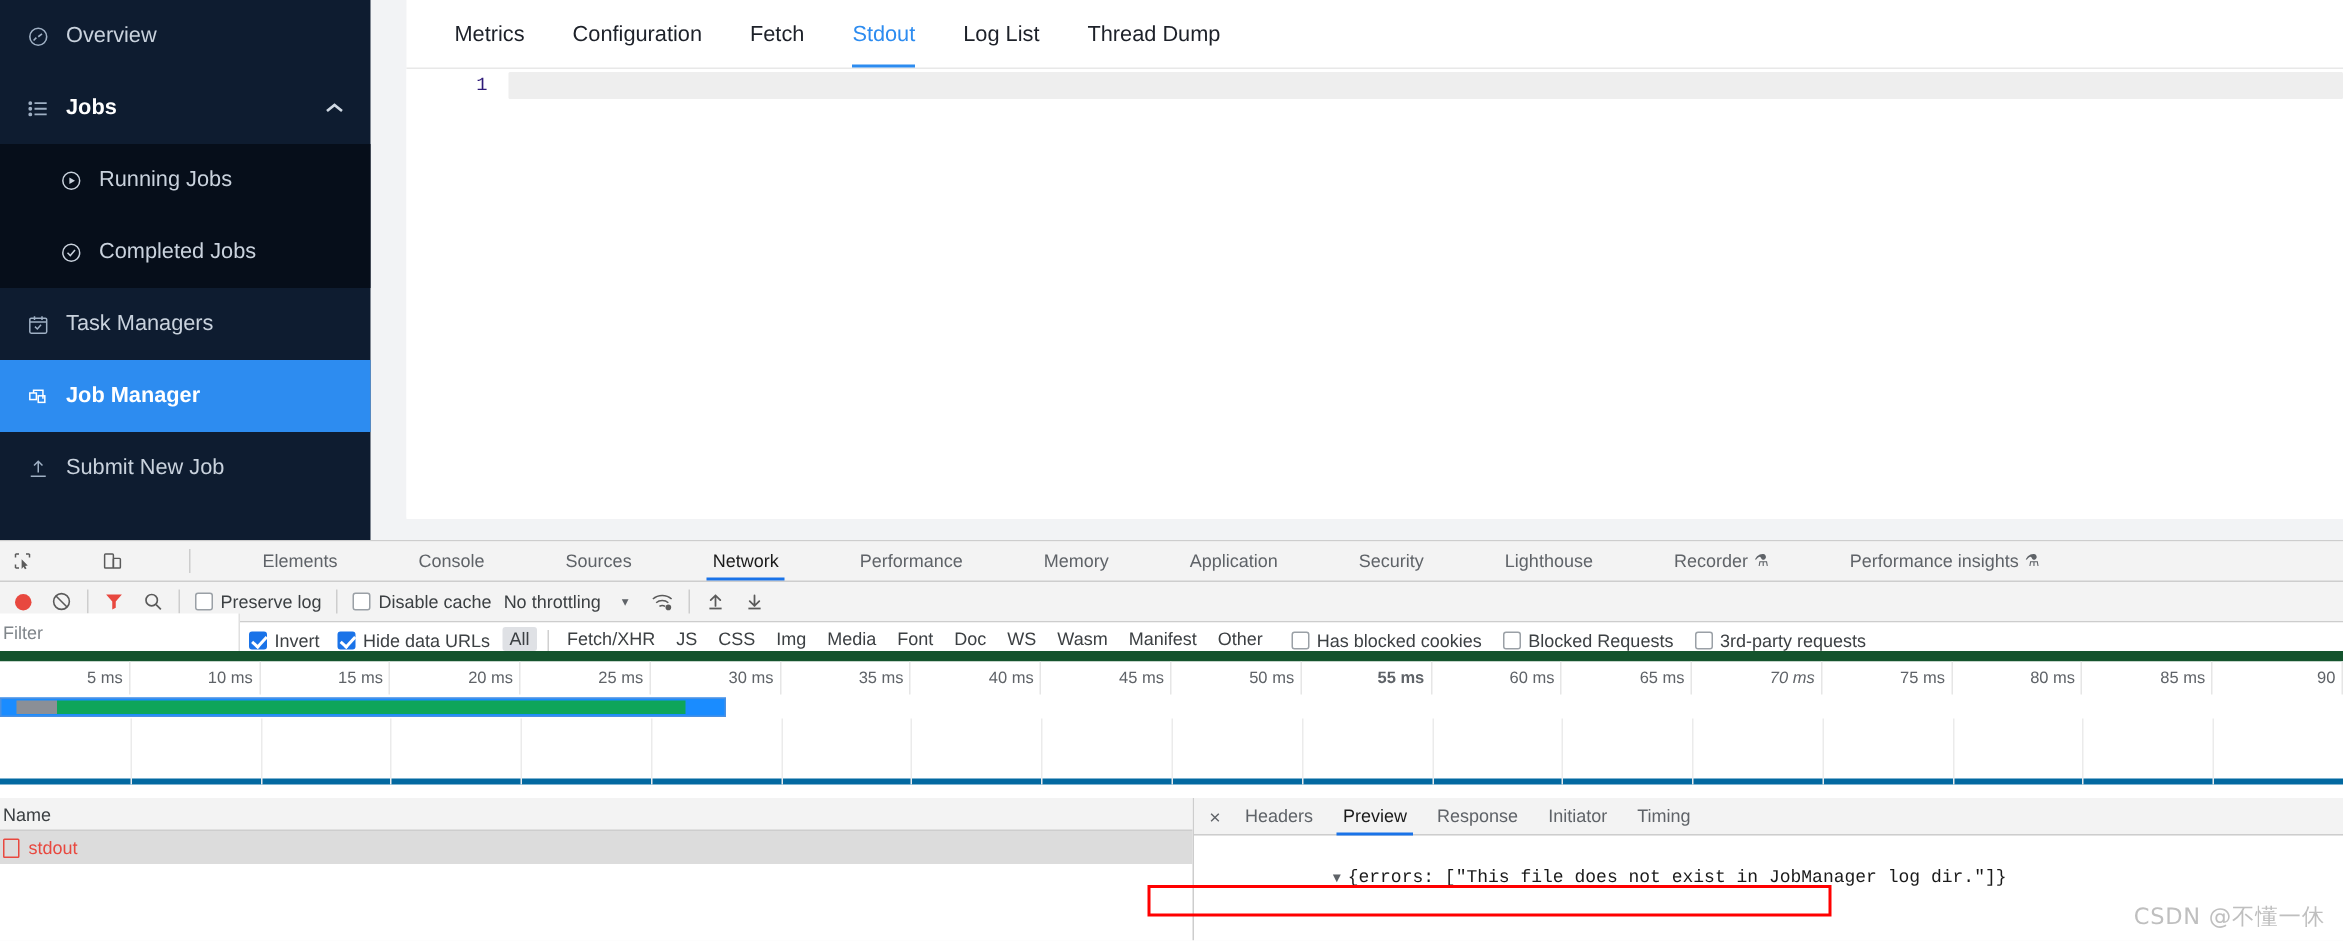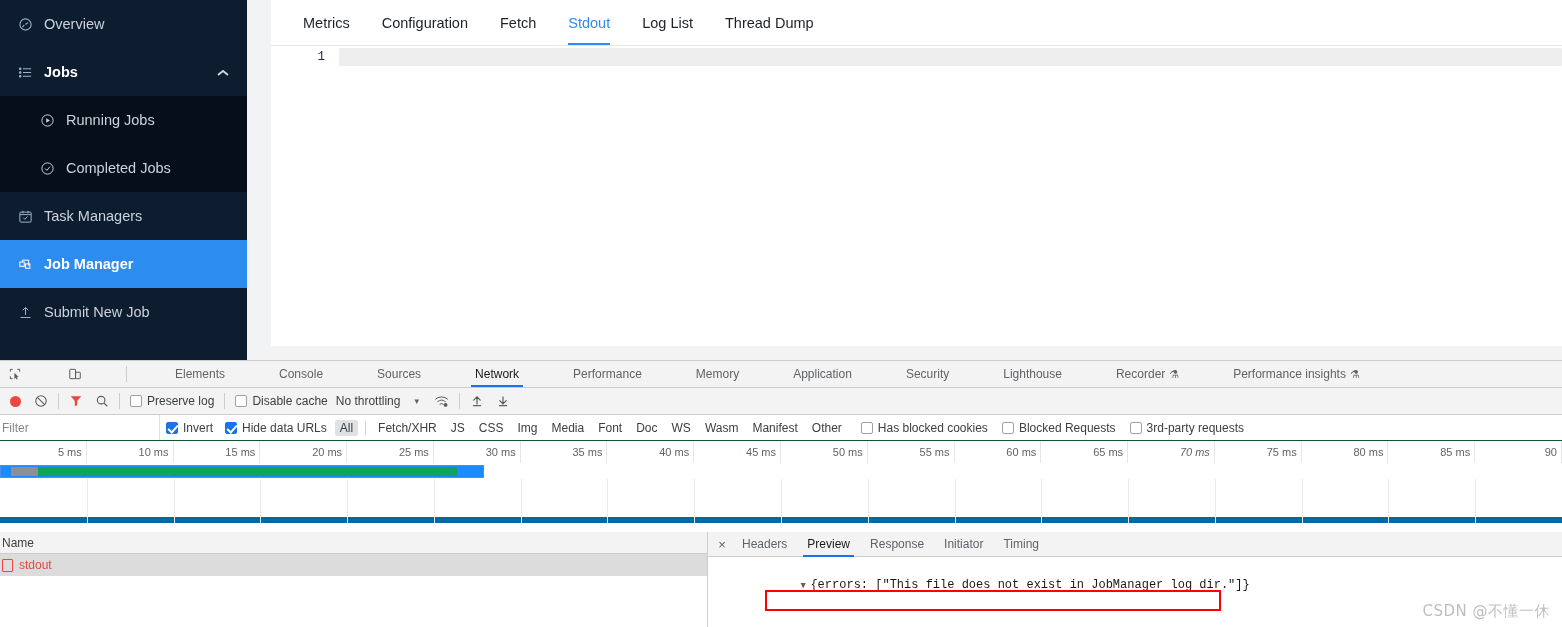--- a/index.html
+++ b/index.html
@@ -104,53 +104,53 @@
   }
   .box.on { background: #1a73e8; border-color:#1a73e8; }
   .box.on::after {
     content:""; position:absolute; left:3px; top:0px; width:4px; height:8px;
     border:solid #fff; border-width:0 2px 2px 0; transform: rotate(42deg);
   }
   .throttle { font-size:12px; color:#3c4043; margin-left:2px; white-space:nowrap; }
   .caret-dn { margin: 0 10px 0 14px; font-size:9px; color:#5f6368; }
 
   .dt-filterbar {
-    display:flex; align-items:center; height: 26px;
-    background:#ffffff; border-bottom:1px solid #14532d;
+    display:flex; align-items:flex-end; height: 26px;
+    background:#ffffff; border-bottom:7px solid #14532d;
   }
   .filter-input {
     width: 160px; height: 25px; border:none; outline:none;
     border-right: 1px solid #e0e0e0; padding-left: 2px;
     font-size: 12px; color:#3c4043; font-family:"Liberation Sans", sans-serif;
     background: #fff;
   }
   .filter-input::placeholder { color:#80868b; }
   .ftype { padding: 1px 5px; font-size:12px; color:#3c4043; cursor:pointer; border-radius:2px; margin:0 2px; }
   .ftype.sel { background:#dfe1e5; }
   .vdiv { width:1px; height:14px; background:#d0d0d0; margin:0 5px; }
 
   
-  .overview { position: relative; height: 82px; background:#fff; border-bottom:6px solid #0369a1; }
+  .overview { position: relative; height: 82px; background:#fff; border-bottom:4px solid #0369a1; }
   .ruler { position:relative; height:22px; }
   .tick {
     position:absolute; top:0; height:22px; border-right:1px solid #e6e6e6;
     font-size:11px; color:#5f6368; text-align:right; padding-right:4px; line-height:22px;
   }
   .bar-track { position:absolute; left:0; top:22px; height:16px; width:100%; }
   .req-bar {
     position:absolute; top:2px; height:13px;
     border:1px solid #4a90e2; background:#1a8cff; box-sizing:border-box;
   }
   .seg { position:absolute; top:1px; height:9px; }
   .grid-area { position:absolute; left:0; top:38px; height:44px; width:100%; }
   .gridline { position:absolute; top:0; height:44px; width:1px; background:#ebebeb; }
 
   
   .split { position:absolute; left:0; top:171px; right:0; bottom:0; display:flex; }
-  .reqlist { width: 708px; border-right:1px solid #cdcdcd; background:#fff; }
+  .reqlist { width: 796px; border-right:1px solid #cdcdcd; background:#fff; }
   .rl-head {
     height:22px; background:#f3f3f3; border-bottom:1px solid #cdcdcd;
     display:flex; align-items:center; font-size:12px; color:#3c4043; padding-left:2px;
   }
   .rl-row {
     height:22px; display:flex; align-items:center; gap:6px; padding-left:2px;
     background:#dcdcdc; font-size:12px; color:#e8483f; cursor:pointer;
   }
   .doc-ico { width:11px; height:13px; border:1.5px solid #e8483f; border-radius:1px; flex:none; }
 
@@ -421,21 +421,21 @@
           <div class="tick" style="left: 0px; width: 86.7778px;">5 ms</div>
           <div class="tick" style="left: 86.7778px; width: 86.7778px;">10 ms</div>
           <div class="tick" style="left: 173.556px; width: 86.7778px;">15 ms</div>
           <div class="tick" style="left: 260.333px; width: 86.7778px;">20 ms</div>
           <div class="tick" style="left: 347.111px; width: 86.7778px;">25 ms</div>
           <div class="tick" style="left: 433.889px; width: 86.7778px;">30 ms</div>
           <div class="tick" style="left: 520.667px; width: 86.7778px;">35 ms</div>
           <div class="tick" style="left: 607.444px; width: 86.7778px;">40 ms</div>
           <div class="tick" style="left: 694.222px; width: 86.7778px;">45 ms</div>
           <div class="tick" style="left: 781px; width: 86.7778px;">50 ms</div>
-          <div class="tick" style="left: 867.778px; width: 86.7778px;">55 ms</div>
+          <div class="tick" style="left: 867.778px; width: 86.7778px; font-weight: bold;">55 ms</div>
           <div class="tick" style="left: 954.556px; width: 86.7778px;">60 ms</div>
           <div class="tick" style="left: 1041.33px; width: 86.7778px;">65 ms</div>
           <div class="tick" style="left: 1128.11px; width: 86.7778px; font-style: italic;">70 ms</div>
           <div class="tick" style="left: 1214.89px; width: 86.7778px;">75 ms</div>
           <div class="tick" style="left: 1301.67px; width: 86.7778px;">80 ms</div>
           <div class="tick" style="left: 1388.44px; width: 86.7778px;">85 ms</div>
           <div class="tick" style="left: 1475.22px; width: 86.7778px;">90</div>
         </div>
       <div class="bar-track">
         <div class="req-bar" style="left:0px; width:484px;">

